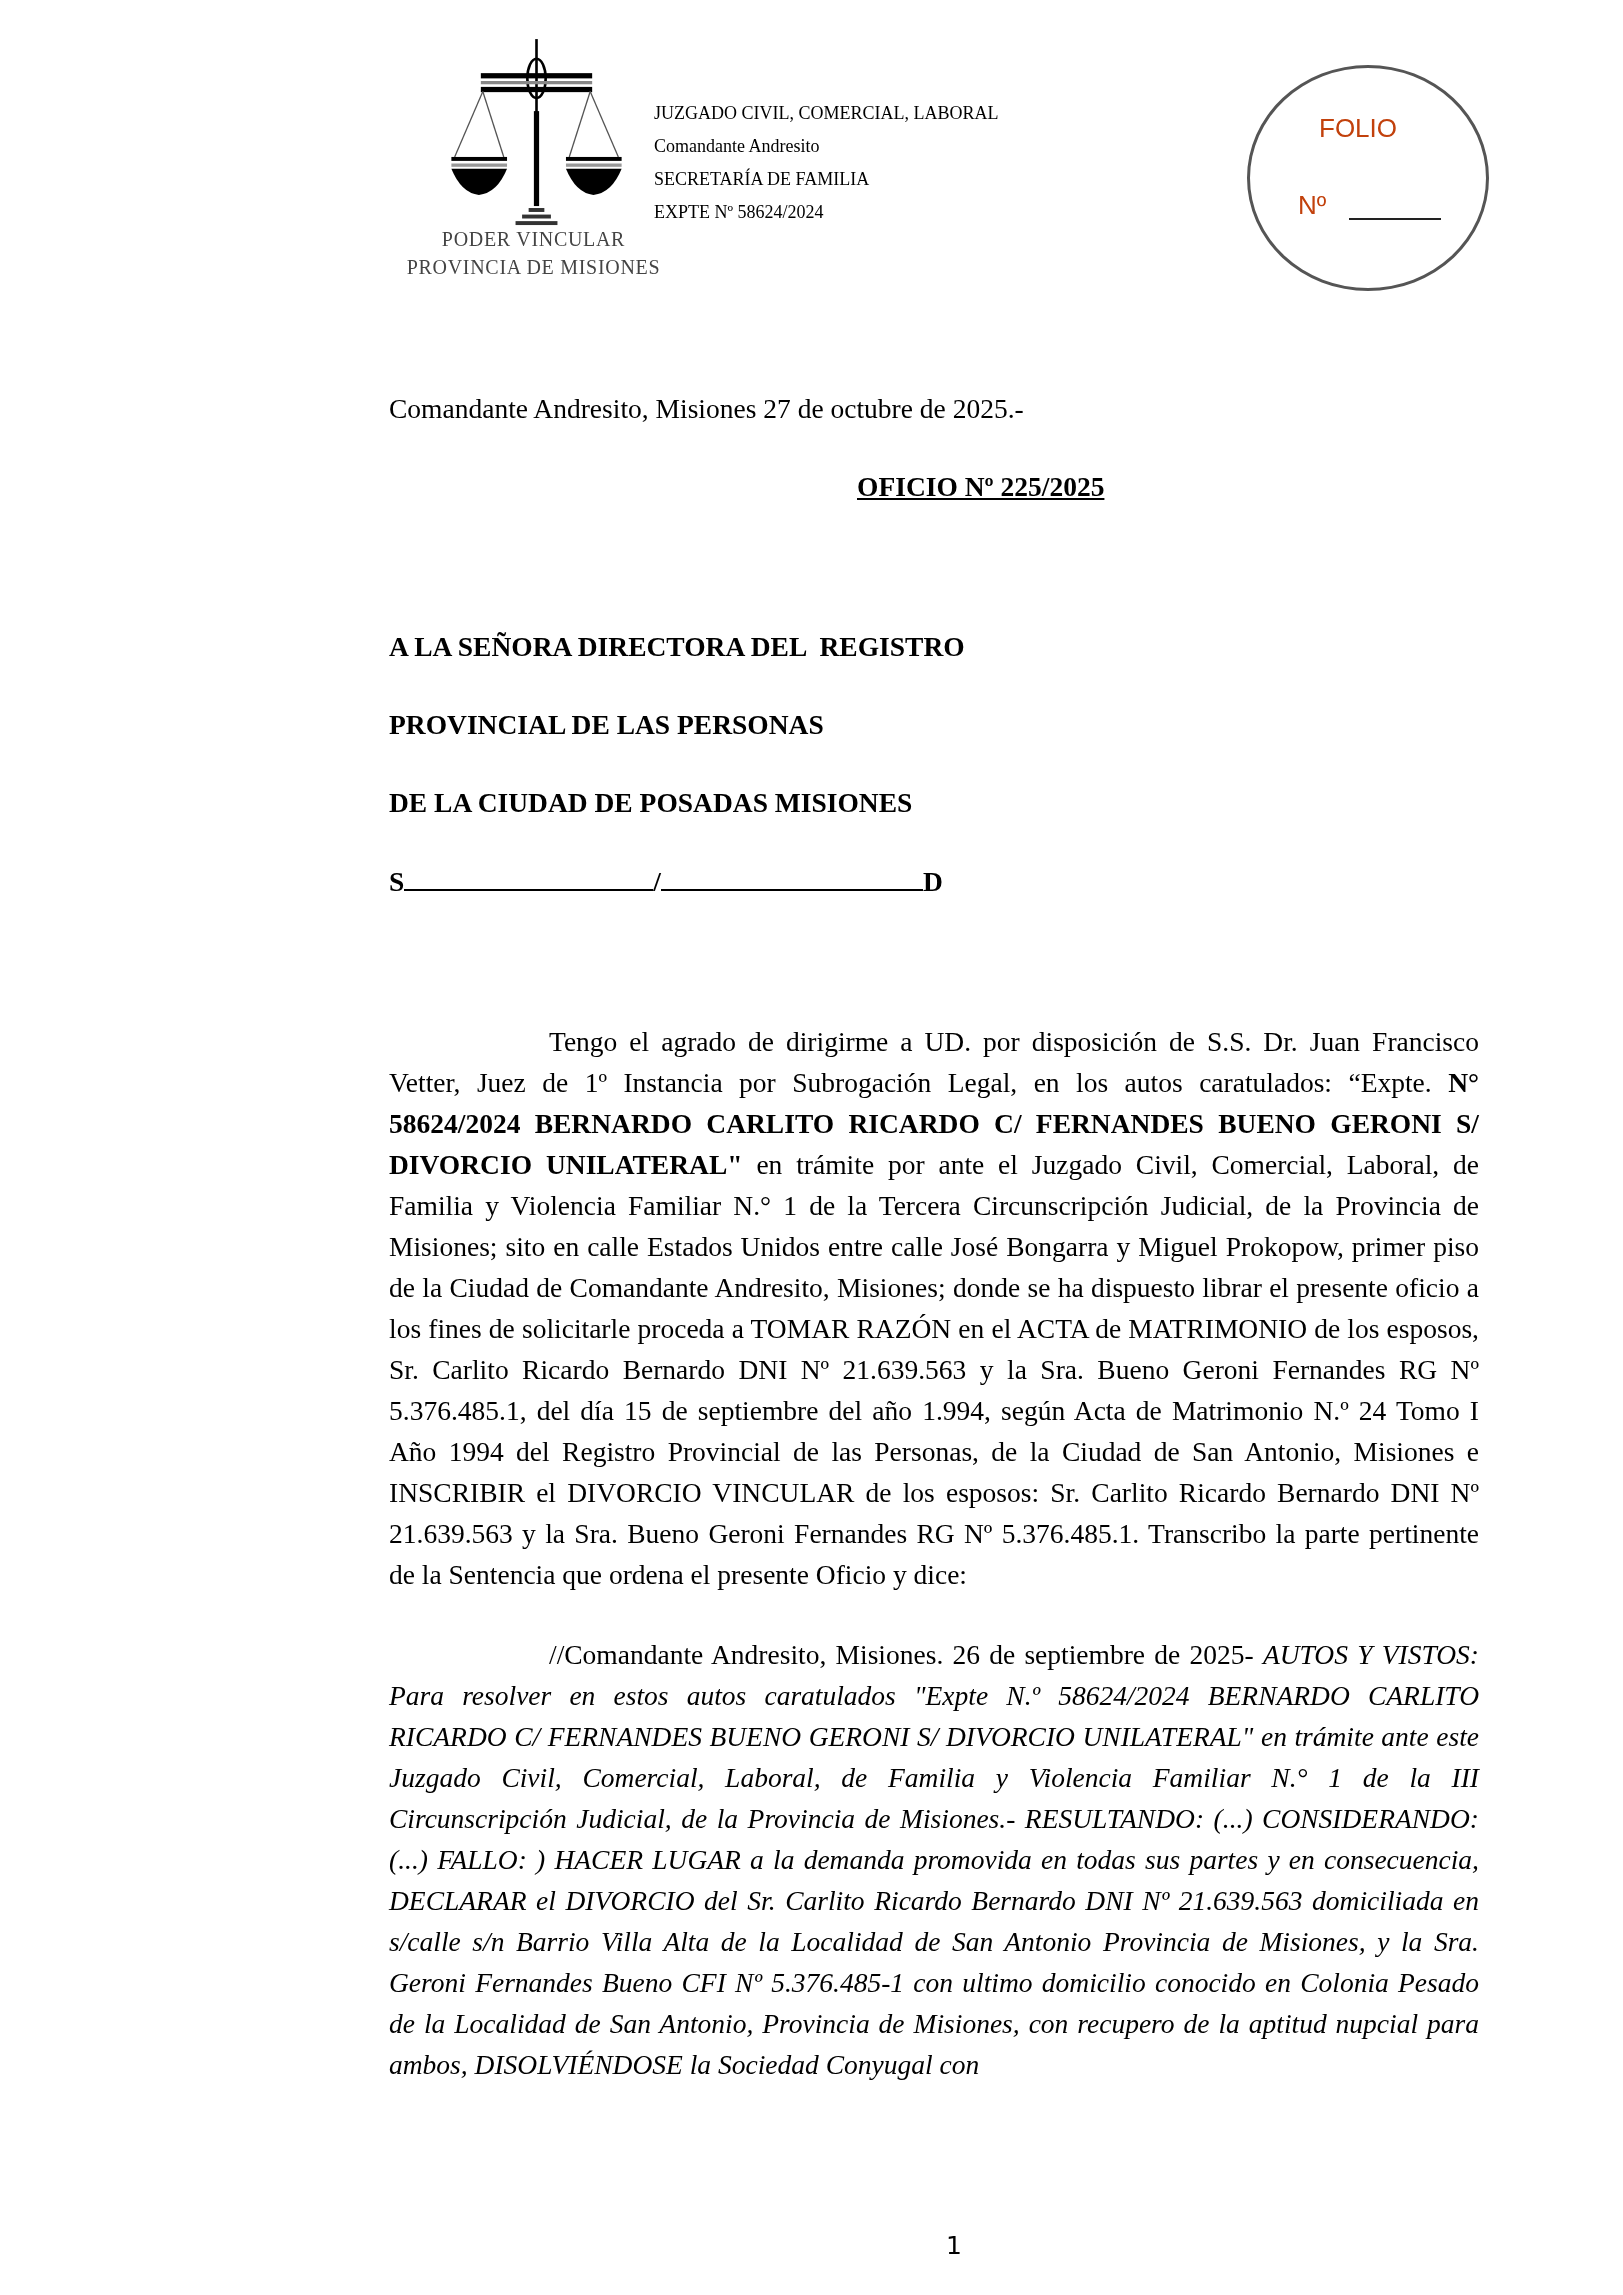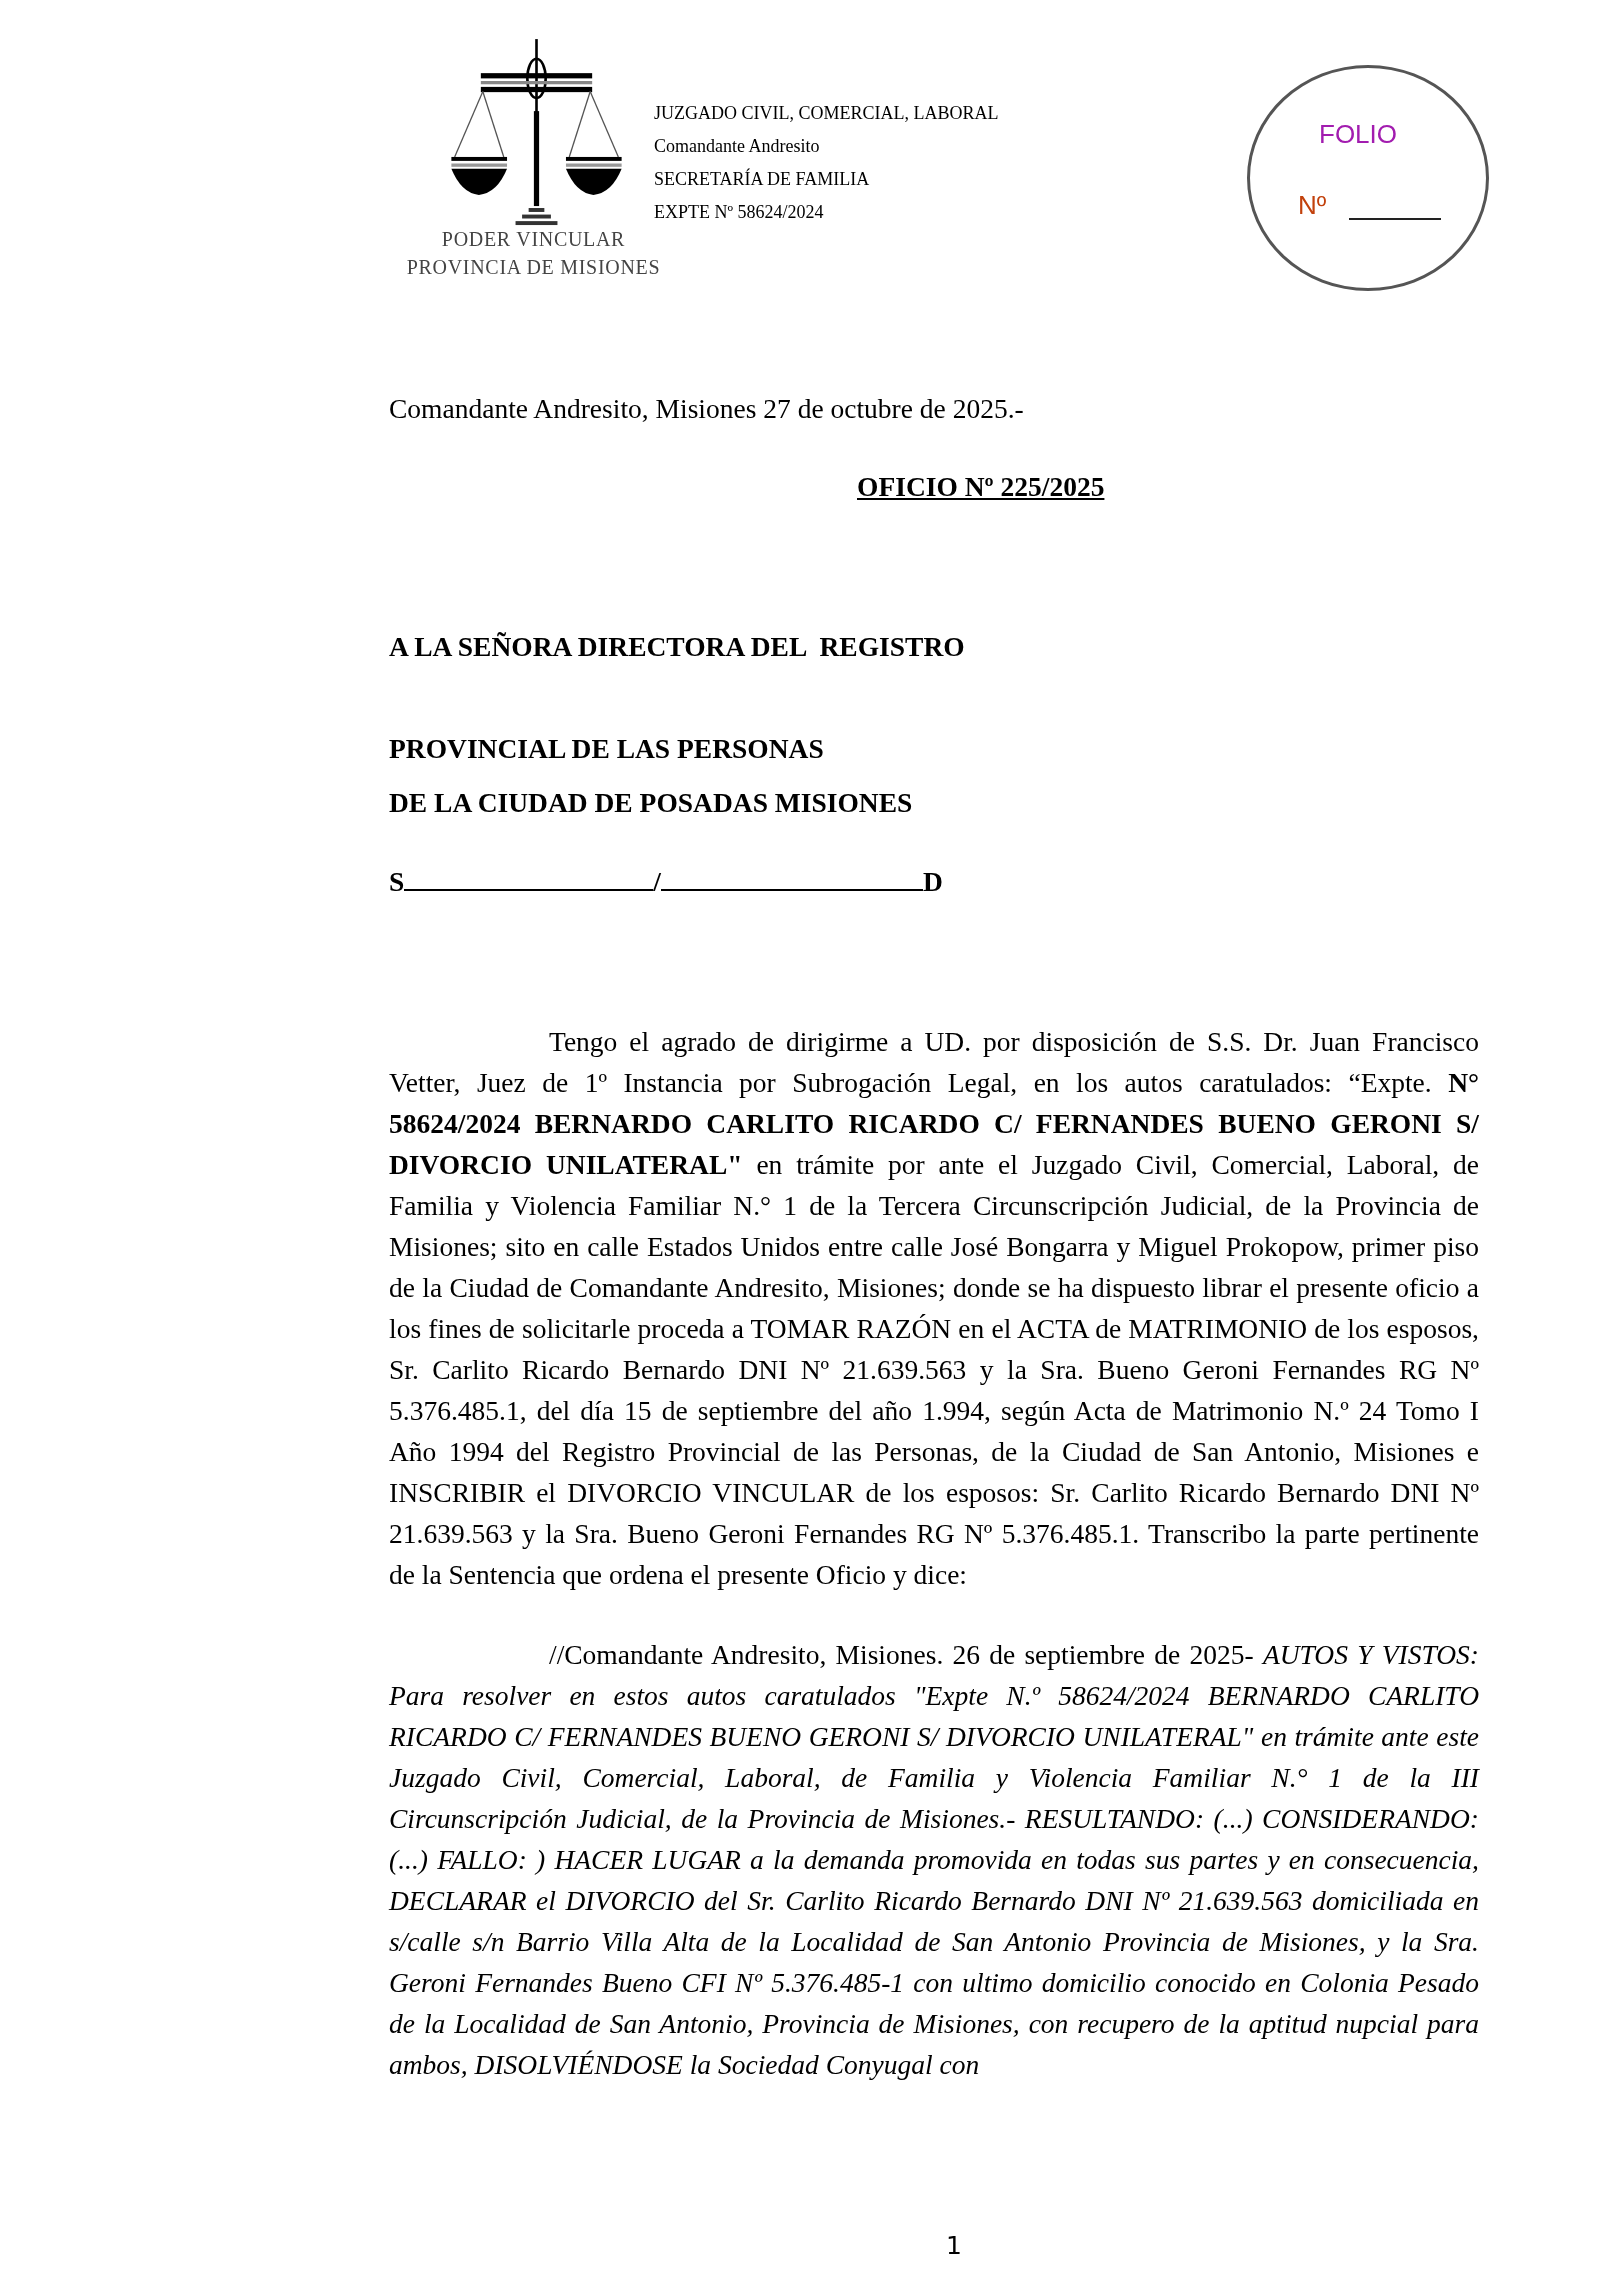--- a/index.html
+++ b/index.html
@@ -4,30 +4,30 @@
 <style>
   html, body { margin:0; padding:0; background:#ffffff; }
   body { width:1623px; height:2295px; position:relative; overflow:hidden;
          font-family:"Liberation Serif", serif; color:#000; }
   .abs { position:absolute; }
   #logo { left:399px; top:39px; width:275px; height:249px; }
   #logo-text { left:393px; top:226px; width:281px; text-align:center;
                font-family:"Liberation Serif", serif; color:#444; font-size:20px; line-height:27.5px; letter-spacing:0.7px; }
   #court-header { left:654px; top:97px; width:602px; text-align:left; font-size:18px; line-height:33px; }
   #folio { left:1247px; top:65px; width:242px; height:226px; border:3.9px solid #555; border-radius:50%; box-sizing:border-box; }
-  #folio-label { left:1319px; top:119px; font-family:"Liberation Sans", sans-serif; font-size:26px; color:#a21caf; }
+  #folio-label { left:1319px; top:113px; font-family:"Liberation Sans", sans-serif; font-size:26px; color:#c2410c; }
   #folio-no { left:1298px; top:190px; font-family:"Liberation Sans", sans-serif; font-size:26px; color:#c2410c; }
   #folio-line { left:1349px; top:218px; width:92px; height:0; border-bottom:2.6px solid #222; }
 
   #date-line { left:389px; top:393px; font-size:27.5px; }
   #oficio { left:857px; top:471px; font-size:27.5px; font-weight:bold; text-decoration:underline; }
 
   .addr { left:389px; font-size:27.5px; font-weight:bold; }
   #addr1 { top:631px; }
-  #addr2 { top:709px;margin-top:24px; }
+  #addr2 { top:709px; }
   #addr3 { top:787px; }
   #sd-line { left:389px; top:864px; font-size:27.5px; font-weight:bold; }
   .uline { display:inline-block; border-bottom:2.6px solid #000; height:25px; vertical-align:baseline; }
 
   .para { left:389px; width:1090px; font-size:27.5px; line-height:41px; text-align:justify; }
   #para1 { top:1021px; }
   #para2 { top:1634px; font-style:italic; }
   .indent { display:inline-block; width:160px; }
 
   #page-number { left:946px; top:2231px; font-family:"DejaVu Sans", sans-serif; font-size:25px; }

